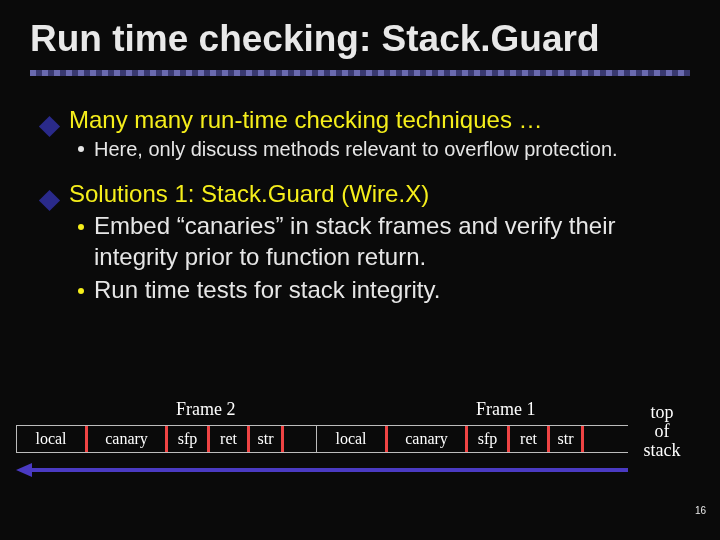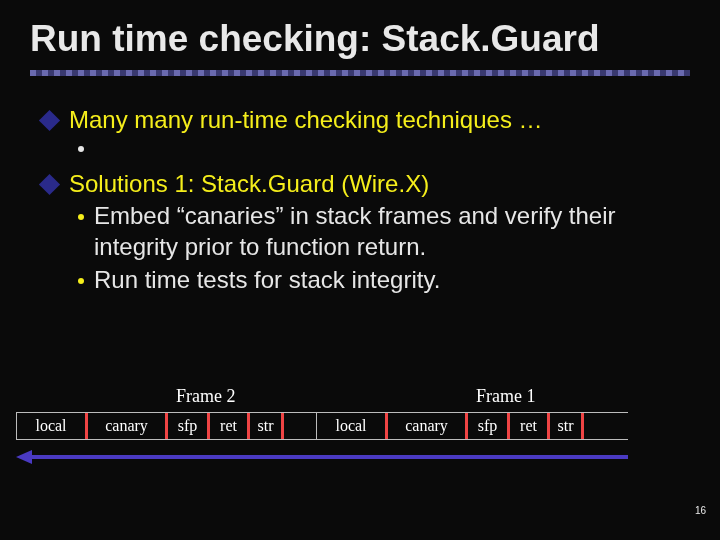--- a/index.html
+++ b/index.html
@@ -24,21 +24,21 @@
   .rule {
     height: 6px;
     background: repeating-linear-gradient(90deg, #6a6ab0 0, #6a6ab0 6px, #393970 6px, #393970 12px);
     margin: 0 30px 0 30px;
   }
   .body {
     padding: 24px 40px 0 40px;
   }
   .row-l1 {
     display: flex;
-    align-items: flex-start;
+    align-items: flex-end;
     margin-top: 6px;
   }
   .diamond {
     width: 15px;
     height: 15px;
     background: #2a2a8a;
     transform: rotate(45deg);
     margin: 7px 12px 0 2px;
     flex: 0 0 15px;
   }
@@ -66,21 +66,21 @@
     line-height: 1.3;
   }
   .l2-sub .l2-text { font-size: 24px; color: #e6e6e6; }
   .l2-sub .dot { background: #f5ee1b; margin-top: 14px; }
   .block2 { margin-top: 18px; }
 
   
   .diagram {
     position: absolute;
     left: 16px;
-    top: 386px;
+    top: 399px;
     width: 688px;
     height: 100px;
   }
   .frame-label {
     position: absolute;
     color: #ffffff;
     font-family: "Times New Roman", Times, serif;
     font-size: 18px;
   }
   .frame-label.f2 { left: 160px; top: 0; }
@@ -166,20 +166,21 @@
   <div class="rule"></div>
 
   <div class="body">
 
     <div class="row-l1">
       <div class="diamond"></div>
       <div class="l1-text">Many many run-time checking techniques …</div>
     </div>
     <div class="row-l2">
       <div class="dot"></div>
+      <div class="l2-text">Here, only discuss methods relevant to overflow protection.</div>
     </div>
 
     <div class="block2">
       <div class="row-l1">
         <div class="diamond"></div>
         <div class="l1-text">Solutions 1:  Stack.Guard  (Wire.X)</div>
       </div>
       <div class="row-l2 l2-sub">
         <div class="dot"></div>
         <div class="l2-text">Embed “canaries” in stack frames and verify their integrity prior to function return.</div>
@@ -188,20 +189,21 @@
         <div class="dot"></div>
         <div class="l2-text">Run time tests for stack integrity.</div>
       </div>
     </div>
 
   </div>
 
   <div class="diagram">
     <div class="frame-label f2">Frame 2</div>
     <div class="frame-label f1">Frame 1</div>
+    <div class="top-stack">top<br>of<br>stack</div>
 
     <div class="cells">
       <div class="cell first w-local">local</div>
       <div class="cell w-canary">canary</div>
       <div class="cell w-sfp">sfp</div>
       <div class="cell w-ret">ret</div>
       <div class="cell w-str">str</div>
       <div class="cell w-gap"></div>
       <div class="cell first w-local">local</div>
       <div class="cell w-canary">canary</div>

